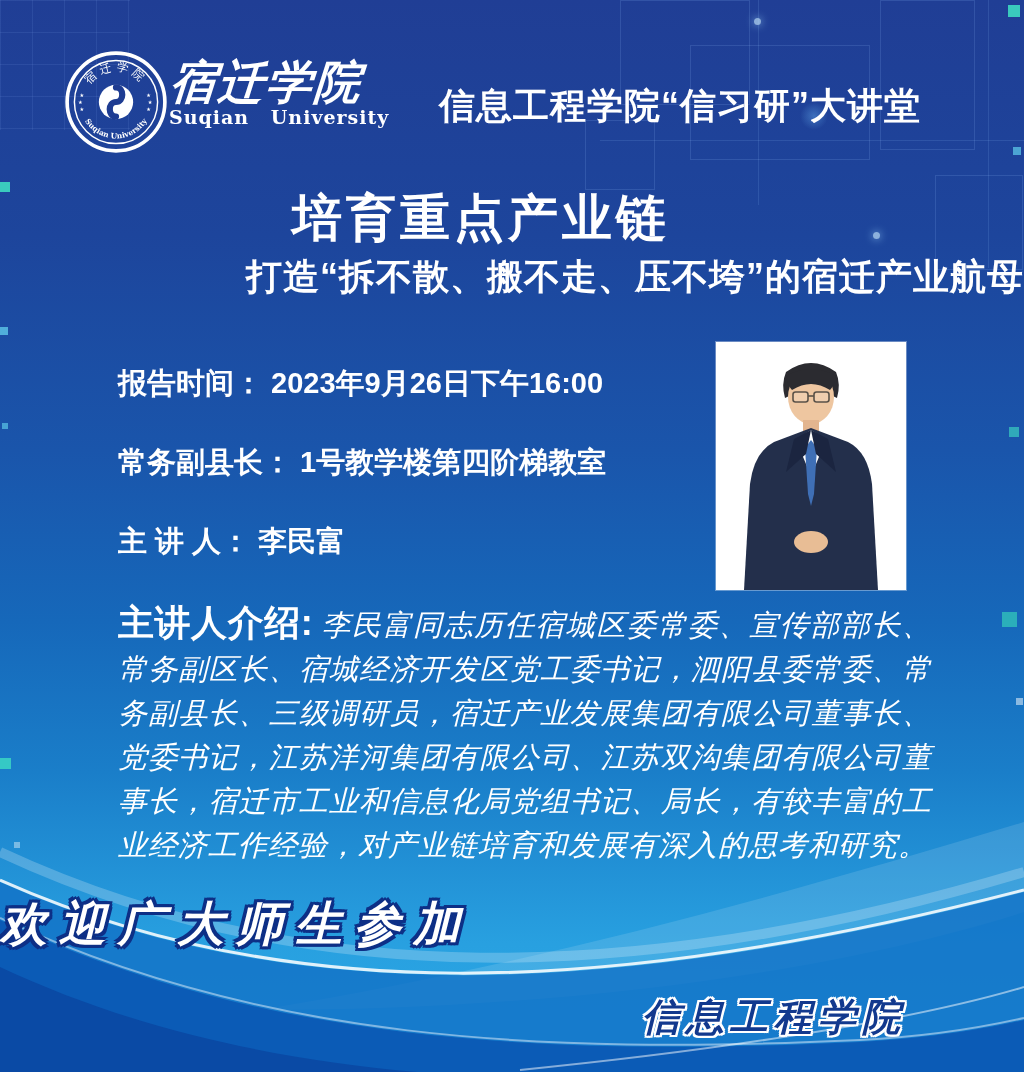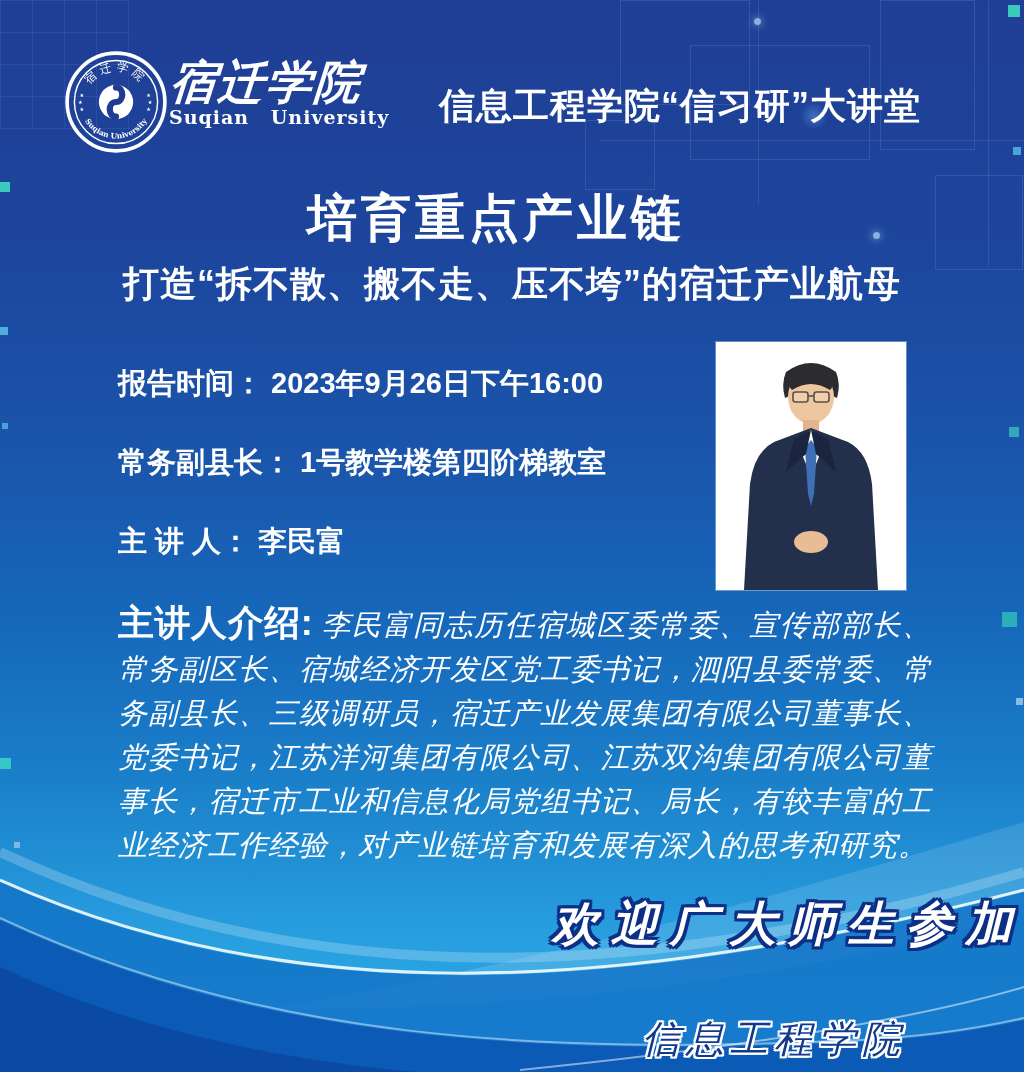--- a/index.html
+++ b/index.html
@@ -35,53 +35,53 @@
     position:absolute; left:169px; top:106px; color:#fff;
     font-family:"DejaVu Serif", serif; font-weight:700;
     font-size:19px; letter-spacing:1px; word-spacing:14px; white-space:nowrap;
   }
   .series-title{
     position:absolute; left:380px; top:82px; width:600px; text-align:center;
     color:#fff; font-weight:700; font-size:36px; letter-spacing:1px; white-space:nowrap;
   }
   
   .main-title{
-    position:absolute; left:16px; top:185px; width:960px; text-align:center;
+    position:absolute; left:1px; top:185px; width:960px; text-align:center;
     color:#fff; font-weight:900; font-size:50px; letter-spacing:4px;
   }
   .sub-title{
-    position:absolute; left:0; top:260px; width:1024px; text-align:center;
+    position:absolute; left:0; top:253px; width:1024px; text-align:right;
     color:#fff; font-weight:900; font-size:36px; letter-spacing:1px; white-space:nowrap;
   }
   
   .details{ position:absolute; left:118px; top:366px; }
   .detail-row{ margin-bottom:40px; line-height:34px; white-space:nowrap; }
   .detail-label{ color:#fff; font-weight:900; font-size:29px; }
   .detail-value{ color:#fff; font-weight:700; font-size:29px; margin-left:8px; }
   
   .photo{ position:absolute; left:716px; top:342px; width:190px; height:248px;
           background:#fff; box-shadow:0 0 0 1px rgba(255,255,255,.35); }
   
   .bio{
     position:absolute; left:118px; top:601px; width:814px;
     font-size:29px; line-height:44px; color:#fff; text-align:justify;
   }
   .bio-label{ font-family:"Liberation Sans", sans-serif; font-weight:900; font-size:36px; font-style:normal; }
   .bio-text{ font-family:Liberation Serif, serif; font-style:italic; letter-spacing:1px; }
   
   .welcome{
-    position:absolute; left:0; top:893px; width:1024px; text-align:right;
+    position:absolute; left:0; top:893px; width:1024px; text-align:left;
     font-family:"DejaVu Serif", serif; font-style:italic; font-weight:900;
     font-size:47px; letter-spacing:12px; color:#fff;
     text-shadow:-3px -3px 0 #0d2f86, 3px -3px 0 #0d2f86, -3px 3px 0 #0d2f86, 3px 3px 0 #0d2f86,
                 -3px 0 0 #0d2f86, 3px 0 0 #0d2f86, 0 -3px 0 #0d2f86, 0 3px 0 #0d2f86;
   }
   .college{
-    position:absolute; right:118px; top:1014px; text-align:right;
-    font-family:"DejaVu Serif", serif; font-style:italic; font-weight:400;
+    position:absolute; right:118px; top:992px; text-align:right;
+    font-family:"DejaVu Serif", serif; font-style:italic; font-weight:700;
     font-size:38px; letter-spacing:6px; color:#12398e;
     text-shadow:-2px -2px 0 #fff, 2px -2px 0 #fff, -2px 2px 0 #fff, 2px 2px 0 #fff,
                 -2px 0 0 #fff, 2px 0 0 #fff, 0 -2px 0 #fff, 0 2px 0 #fff;
   }
   .waves{ position:absolute; left:0; bottom:0; width:1024px; height:320px; }
 </style>
 </head>
 <body>
 
 <div class="canvas">

